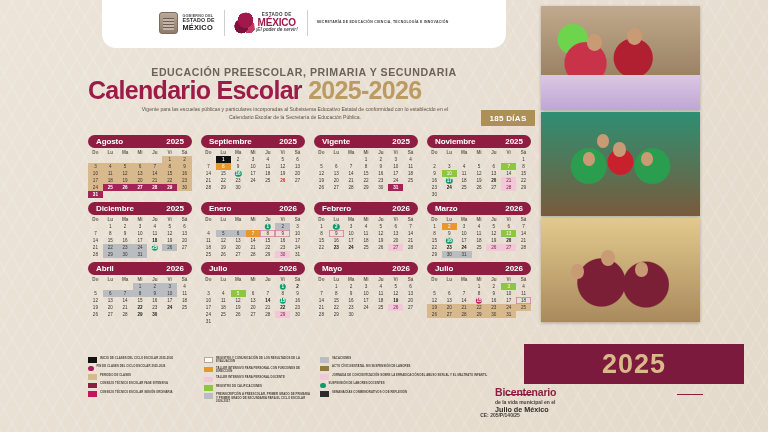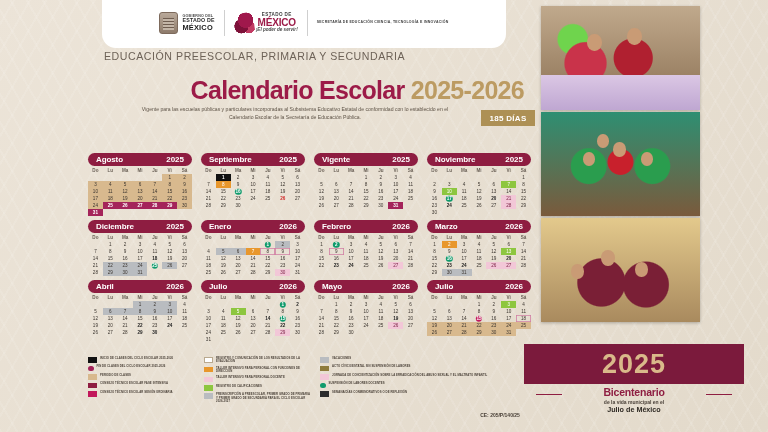--- a/index.html
+++ b/index.html
@@ -53,42 +53,42 @@
   .edomex-txt{ line-height:1.03; text-align:center;}
   .edomex-txt .e1{ font-size:4.6px; font-weight:700; color:#3d3d3d; letter-spacing:.4px;}
   .edomex-txt .e2{ font-size:10px; font-weight:800; color:#9c1b48; letter-spacing:-.2px;}
   .edomex-txt .e3{ font-size:4.6px; font-style:italic; font-weight:700; color:#4b4b4b;}
   .logo-educ{ line-height:1.05;}
   .logo-educ .t1{ font-size:15.5px; font-weight:800; letter-spacing:-.6px; color:#141414;}
   .logo-educ .t2{ font-size:3.5px; font-weight:600; letter-spacing:.26px; color:#3f3f3f;}
 
   
   .kicker{
-    position:absolute; left:104px; top:50px; width:400px; text-align:left;
-    font-size:10.6px; letter-spacing:.55px; color:#6d6257; font-weight:400;
+    position:absolute; left:104px; top:66px; width:400px; text-align:center;
+    font-size:10.6px; letter-spacing:.55px; color:#6d6257; font-weight:700;
   }
   .maintitle{
-    position:absolute; left:88px; top:76px; width:436px; text-align:right;
+    position:absolute; left:88px; top:76px; width:436px; text-align:left;
     font-size:25px; font-weight:800; letter-spacing:-.7px; white-space:nowrap;
   }
   .maintitle .a{ color:#9c1b48; }
   .maintitle .b{ color:#bc9b62; }
   .subnote{
     position:absolute; left:130px; top:106px; width:330px;
     font-size:5.1px; line-height:1.5; color:#5d5246; text-align:center;
   }
   .days-badge{
     position:absolute; left:481px; top:110px; width:54px; height:16px;
     background:#ad9055; color:#fff; font-size:8px; font-weight:700;
     display:flex; align-items:center; justify-content:center; letter-spacing:.3px;
   }
 
   
   #months{
-    position:absolute; left:88px; top:153px; width:448px;
+    position:absolute; left:88px; top:135px; width:448px;
     display:grid; grid-template-columns:repeat(4,1fr); gap:4px 4px;
   }
   .month{ width:104px; }
   .m-head{
     background:#8e1d41; color:#fff; border-radius:7px;
     height:13px; display:flex; align-items:center; justify-content:space-between;
     padding:0 8px;
   }
   .m-name{ font-size:8px; font-weight:700; letter-spacing:-.1px;}
   .m-year{ font-size:8px; font-weight:700;}
@@ -167,21 +167,21 @@
       linear-gradient(#e3c98c,#a98a5e);}
   .face{ position:absolute; width:15px;height:17px;border-radius:48%;
          background:#c99b75; }
 
   
   #banner{
     position:absolute; left:524px; top:344px; width:220px; height:40px;
     background:#7b1a3c; display:flex; align-items:center; justify-content:center;
   }
   #banner .yr{ font-size:27px; font-weight:800; color:#d9b98a; letter-spacing:1px;}
-  #bicent{ position:absolute; left:524px; top:386px; width:220px; text-align:center; }
+  #bicent{ position:absolute; left:495px; top:386px; width:220px; }
   #bicent .b1{ font-size:10.5px; font-weight:800; color:#8e1d41; letter-spacing:-.2px;}
   #bicent .b2{ font-size:5px; color:#4a4138; font-weight:600; margin-top:.5px;}
   #bicent .b3{ font-size:7.2px; font-weight:800; color:#2f2a24; margin-top:.5px;}
   .bic-rule{ position:absolute; top:8px; width:26px; height:1.4px; background:#8e1d41;}
 </style>
 </head>
 <body>
 
 <div id="bg"></div>
 

